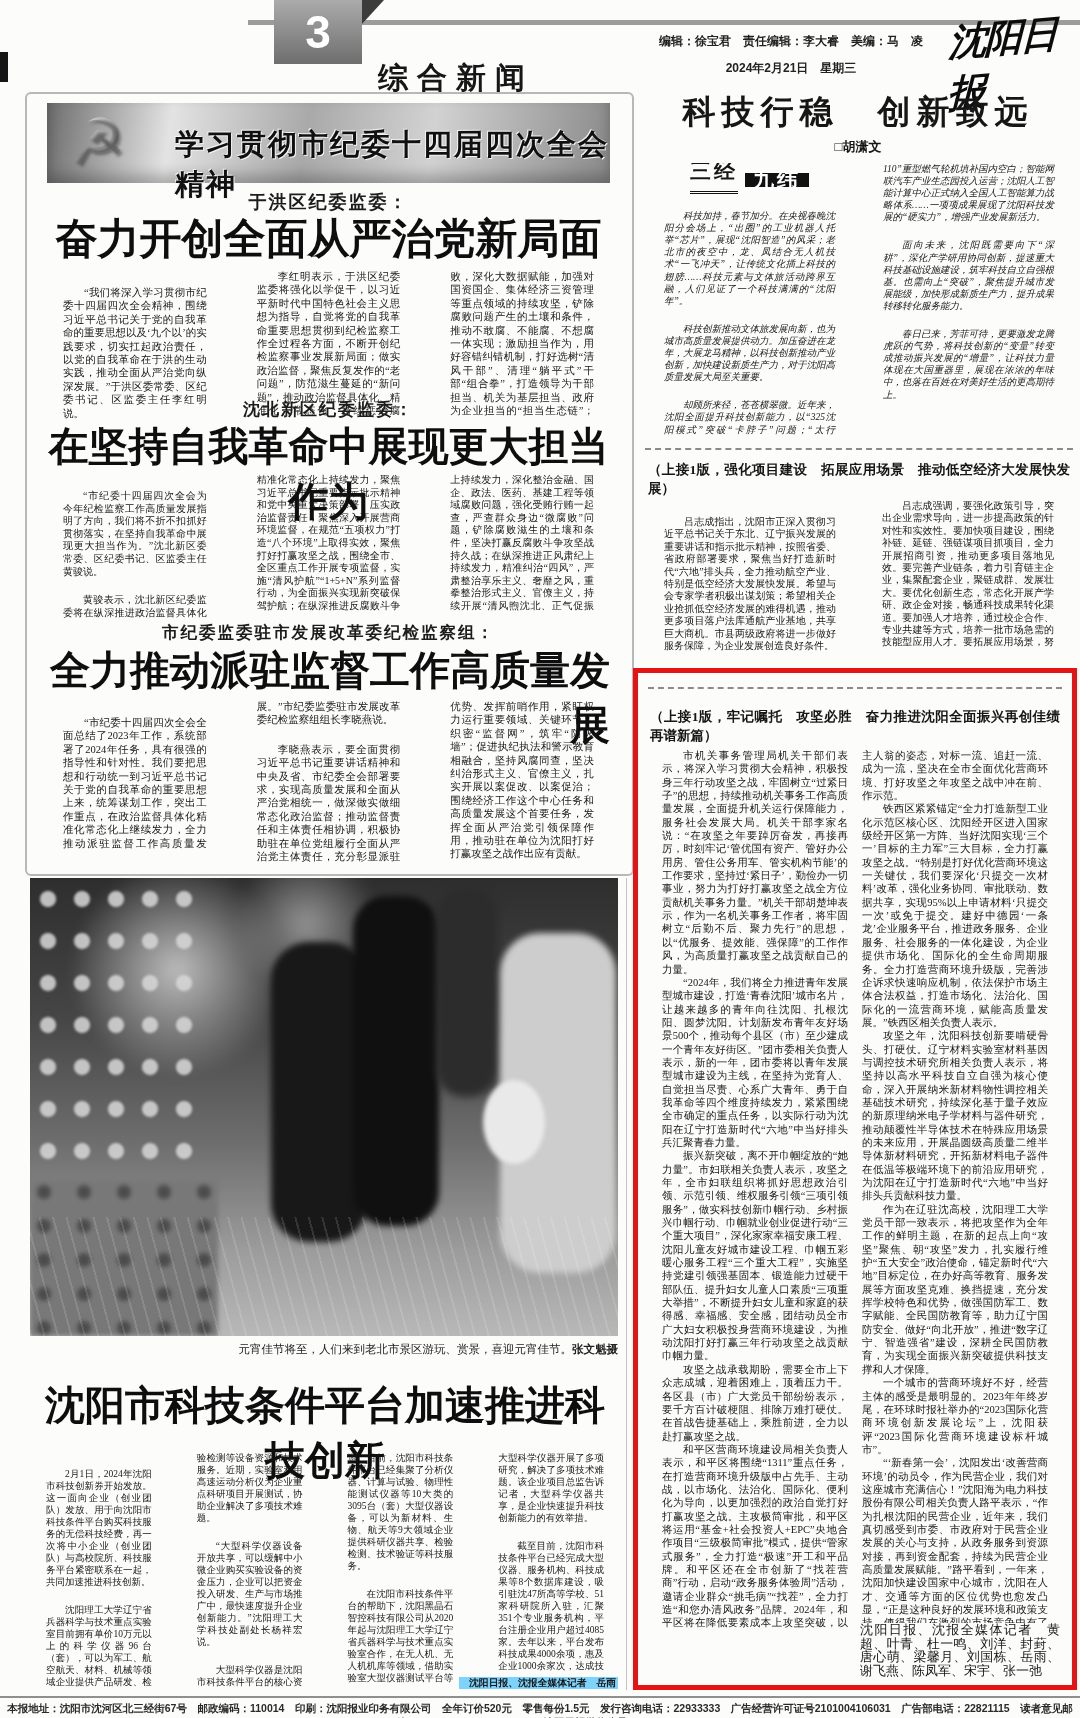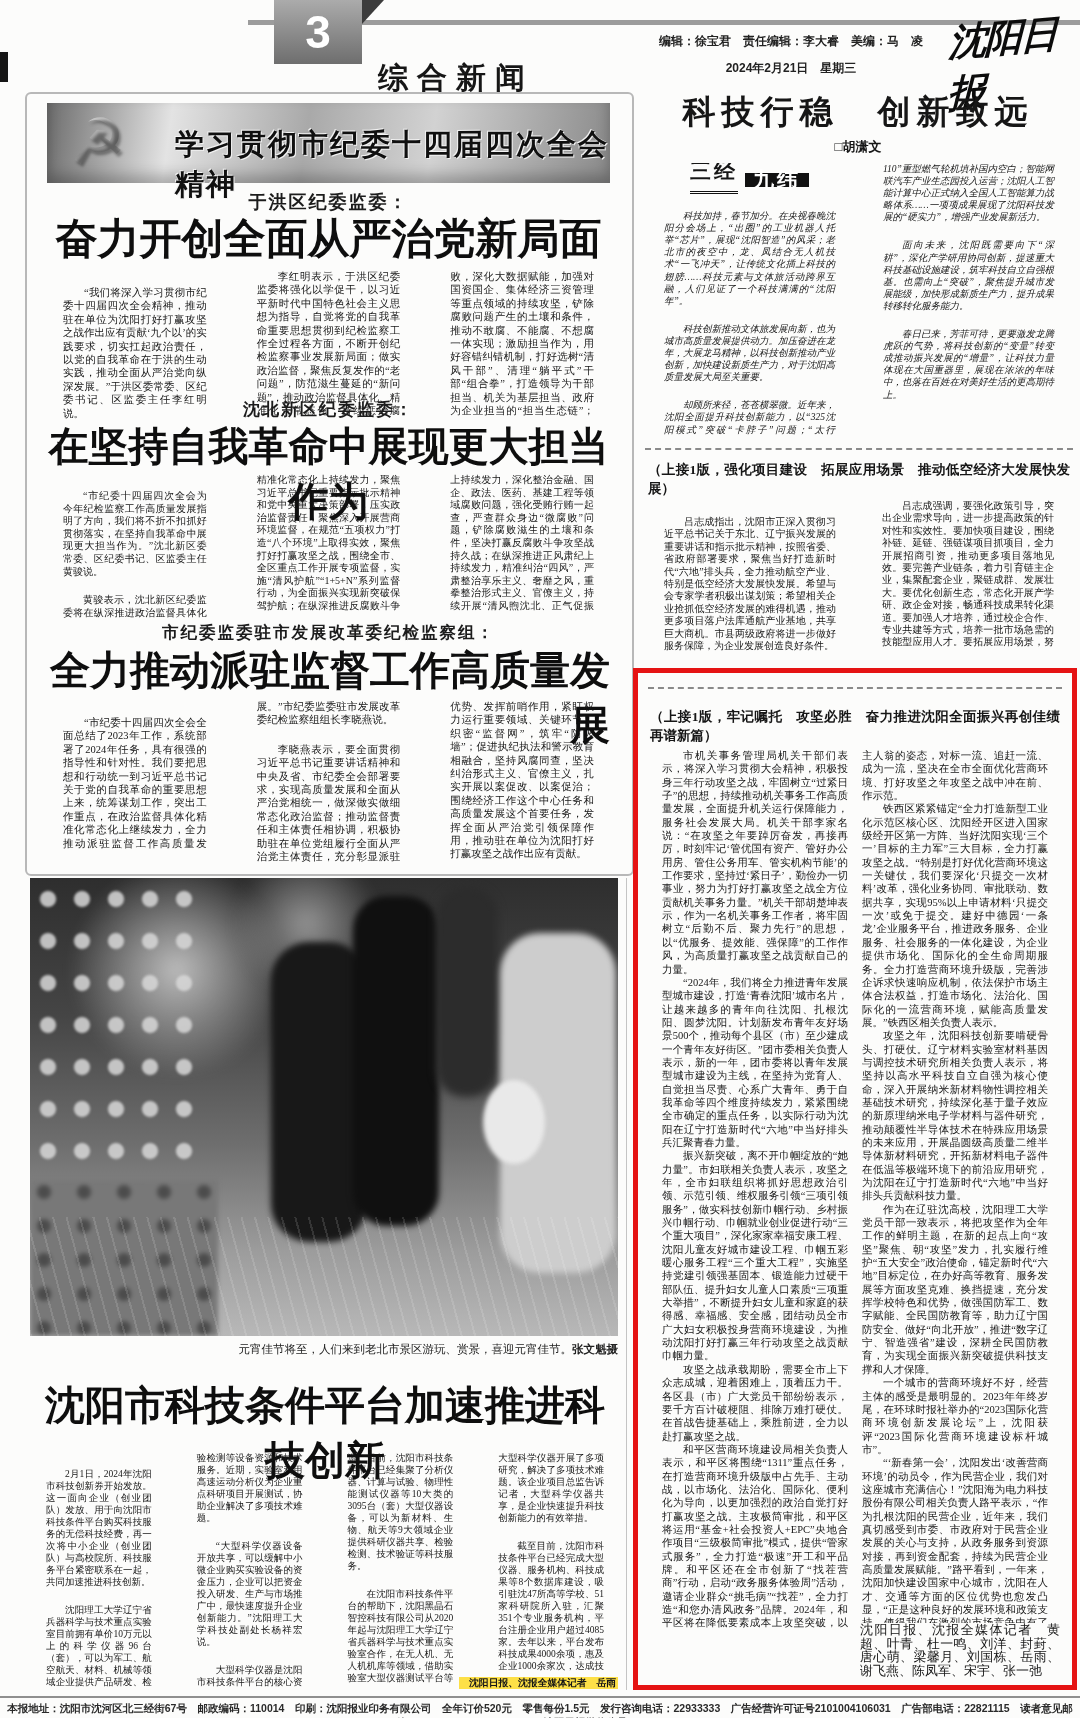--- a/index.html
+++ b/index.html
@@ -57,21 +57,21 @@
   .person3{left:69%;top:2%;width:62px;height:210px;background:#2c2c2c;border-radius:28px;filter:blur(4px);}
   .person4{left:80%;top:12%;width:116px;height:340px;background:#cdcdcd;border-radius:40px;filter:blur(3px);}
   .bag{left:77%;top:44%;width:62px;height:84px;background:#e9e9e9;border-radius:50%;filter:blur(2px);}
   .ground{left:0;bottom:0;width:100%;height:26%;opacity:.5;
           background:repeating-linear-gradient(75deg,rgba(255,255,255,.25) 0 2px,rgba(0,0,0,0) 2px 13px);}
   .caption{left:30px;top:1342px;width:588px;text-align:right;font-size:11.5px;color:#222;}
   .caption b{font-weight:800;}
   
   .h7{left:30px;top:1378px;width:590px;text-align:center;font-size:40px;font-weight:900;}
   .b7{left:30px;top:1452px;width:590px;height:238px;column-count:4;column-gap:13px;font-size:9.5px;line-height:12px;position:absolute;}
-  .byline-abs{position:absolute;right:2px;bottom:1px;background:#fde047;padding:0 2px 0 10px;font-weight:700;font-size:9.8px;margin-top:16px;}
+  .byline-abs{position:absolute;right:2px;bottom:1px;background:#7dd3fc;padding:0 2px 0 10px;font-weight:700;font-size:9.8px;margin-top:16px;}
   
   .divider{left:626px;top:878px;width:1px;height:812px;background:#c4c4c4;}
   .rc-title{left:640px;top:90px;width:436px;text-align:center;font-size:33px;font-weight:700;letter-spacing:6px;}
   .rc-author{left:640px;top:138px;width:436px;text-align:center;font-size:13px;font-weight:700;}
   .rc-body{left:648px;top:163px;width:422px;height:277px;column-count:2;column-gap:16px;font-size:9.5px;line-height:12.1px;font-style:italic;}
   .badge{width:150px;margin:2px auto 10px;display:flex;align-items:center;justify-content:center;gap:7px;font-style:normal;}
   .badge-left{font-size:21px;font-weight:800;border-bottom:3px double #111;padding-bottom:14px;letter-spacing:3px;}
   .badge-right{font-size:21px;font-weight:800;color:#fff;background:#111;padding:1px 8px;letter-spacing:3px;}
   .dash{border-top:2px dashed #8a8a8a;height:0;}
   .dash1{left:645px;top:448px;width:428px;}
@@ -112,21 +112,21 @@
 
   <div class="abs left-box"></div>
   <div class="abs banner">
     <span class="emblem">☭</span>
     <span class="banner-text">学习贯彻市纪委十四届四次全会精神</span>
   </div>
 
   <div class="abs kicker k1">于洪区纪委监委：</div>
   <div class="abs headline h1">奋力开创全面从严治党新局面</div>
   <div class="abs cols b1">
-    <p>“我们将深入学习贯彻市纪委十四届四次全会精神，推动驻在单位为沈阳打好打赢攻坚之战作出应有贡献‘九个以’的实践要求，切实扛起政治责任，以党的自我革命在于洪的生动实践，推动全面从严治党向纵深发展。”于洪区委常委、区纪委书记、区监委主任李红明说。</p>
+    <p>“我们将深入学习贯彻市纪委十四届四次全会精神，围绕习近平总书记关于党的自我革命的重要思想以及‘九个以’的实践要求，切实扛起政治责任，以党的自我革命在于洪的生动实践，推动全面从严治党向纵深发展。”于洪区委常委、区纪委书记、区监委主任李红明说。</p>
       <p>李红明表示，于洪区纪委监委将强化以学促干，以习近平新时代中国特色社会主义思想为指导，自觉将党的自我革命重要思想贯彻到纪检监察工作全过程各方面，不断开创纪检监察事业发展新局面；做实政治监督，聚焦反复发作的“老问题”，防范滋生蔓延的“新问题”，推动政治监督具体化、精准化、常态化；持续惩治腐败，深化大数据赋能，加强对国资国企、集体经济三资管理等重点领域的持续攻坚，铲除腐败问题产生的土壤和条件，推动不敢腐、不能腐、不想腐一体实现；激励担当作为，用好容错纠错机制，打好选树“清风干部”、清理“躺平式”干部“组合拳”，打造领导为干部担当、机关为基层担当、政府为企业担当的“担当生态链”；锻造纯洁队伍，强化自我约束、制度约束，健全完善内控机制，主动接受社会和群众的监督，确保“打铁自身硬”。</p>
       <p class="byline">沈阳日报、沈报全媒体记者　唐心萌</p>
   </div>
 
   <div class="abs kicker k2">沈北新区纪委监委：</div>
   <div class="abs headline h2">在坚持自我革命中展现更大担当作为</div>
   <div class="abs cols b2">
     <p>“市纪委十四届四次全会为今年纪检监察工作高质量发展指明了方向，我们将不折不扣抓好贯彻落实，在坚持自我革命中展现更大担当作为。”沈北新区委常委、区纪委书记、区监委主任黄骏说。</p>
       <p>黄骏表示，沈北新区纪委监委将在纵深推进政治监督具体化精准化常态化上持续发力，聚焦习近平总书记重要指示批示精神和党中央重大决策部署，压实政治监督责任，聚焦深入开展营商环境监督，在规范“五项权力”打造“八个环境”上取得实效，聚焦打好打赢攻坚之战，围绕全市、全区重点工作开展专项监督，实施“清风护航”“1+5+N”系列监督行动，为全面振兴实现新突破保驾护航；在纵深推进反腐败斗争上持续发力，深化整治金融、国企、政法、医药、基建工程等领域腐败问题，强化受贿行贿一起查，严查群众身边“微腐败”问题，铲除腐败滋生的土壤和条件，坚决打赢反腐败斗争攻坚战持久战；在纵深推进正风肃纪上持续发力，精准纠治“四风”，严肃整治享乐主义、奢靡之风，重拳整治形式主义、官僚主义，持续开展“清风煦沈北、正气促振兴”“清风系列”评选，以清风护航站为载体，加强基层党组织纪律建设，健全基层监督体系，持续净化基层政治生态。</p>
       <p class="byline">沈阳日报、沈报全媒体记者　唐心萌</p>

